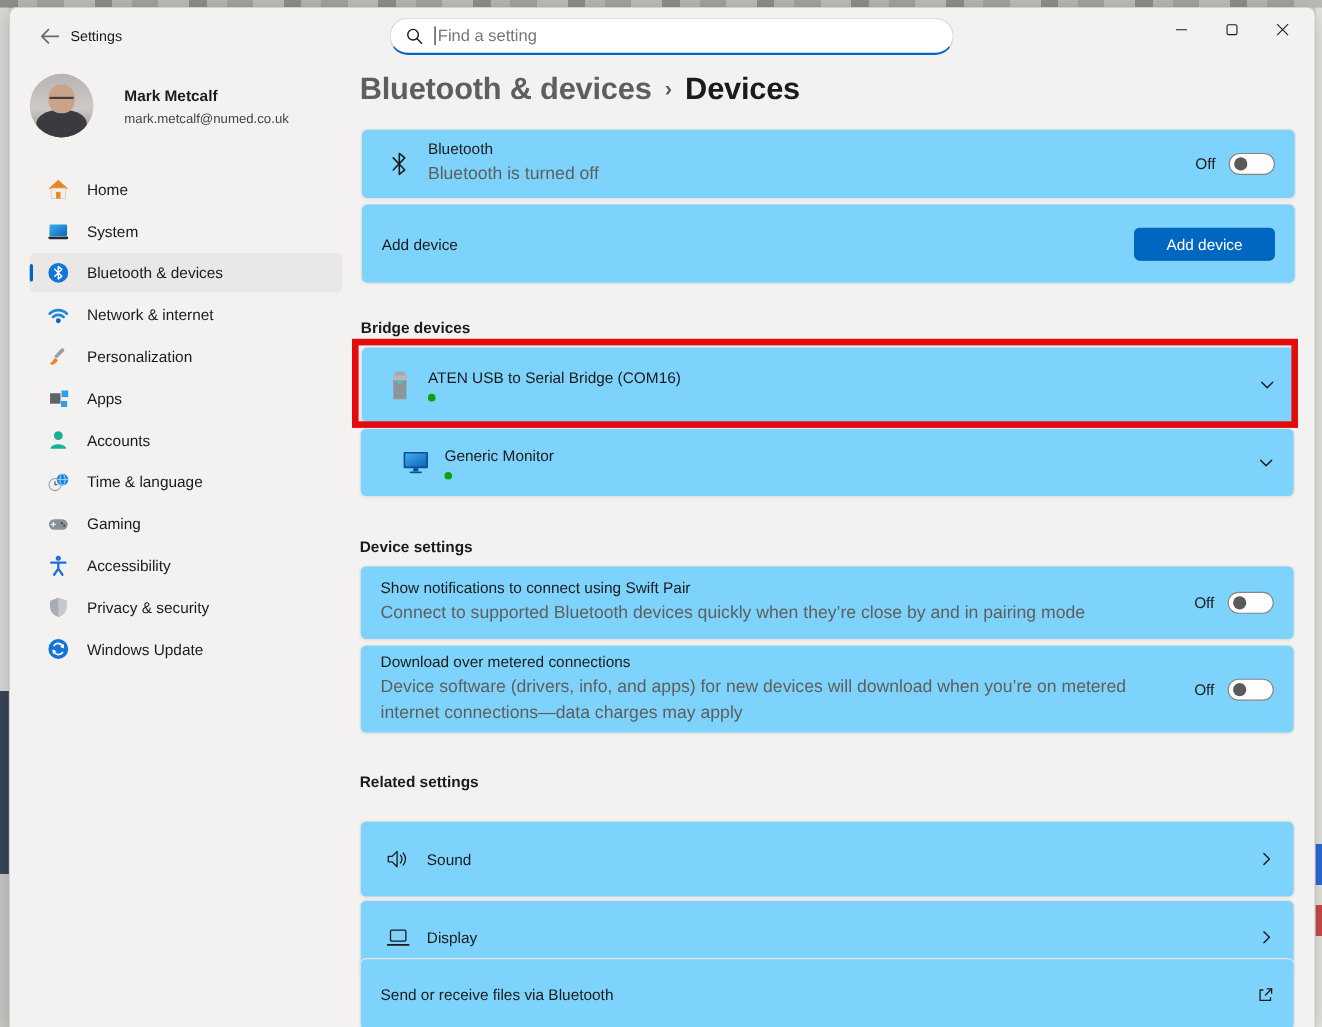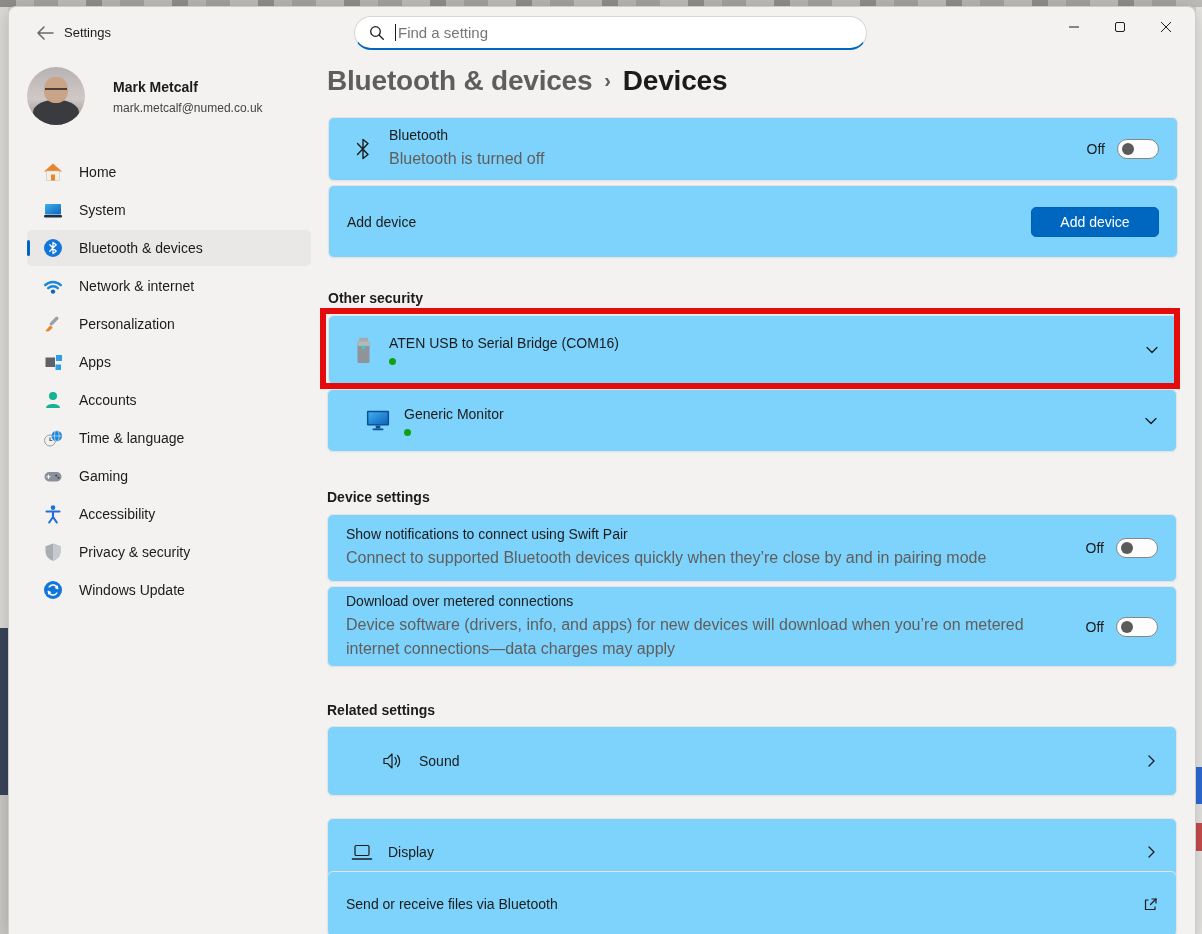--- a/index.html
+++ b/index.html
@@ -325,21 +325,21 @@
 
     <div class="card" style="left:319px; top:178px; height:73px;">
       <div class="texts noicon">
         <span class="row-title">Add device</span>
       </div>
       <div class="right-slot">
         <button class="primary-btn">Add device</button>
       </div>
     </div>
 
-    <div class="section-heading" style="left:319px; top:283px;">Other security</div>
+    <div class="section-heading" style="left:319px; top:283px;">Bridge devices</div>
 
     <div class="card" style="left:319px; top:308px; height:70px;">
       <div class="row-icon">
         <svg width="15" height="27" viewBox="0 0 15 27">
           <rect x="1.5" y="4" width="12" height="22" rx="1.5" fill="#8f9499"></rect>
           <rect x="1.5" y="4" width="12" height="5" rx="1.5" fill="#b4b8bb"></rect>
           <rect x="3" y="0.8" width="9" height="3.6" rx="0.8" fill="#a6aaad"></rect>
           <rect x="5.7" y="8.5" width="3.4" height="3.4" rx="0.6" fill="#3fc9c9"></rect>
         </svg>
       </div>
@@ -407,21 +407,21 @@
     <div class="right-slot">
       <span class="toggle-label">Off</span>
       <div class="toggle">
           <div class="knob"></div>
         </div>
     </div>
   </div>
 
   <div class="section-heading" style="top:702px;">Related settings</div>
 
-  <div class="card" style="top:726px; height:70px;padding-left:31px;">
+  <div class="card" style="top:746px; height:70px;">
     <div class="row-icon">
       <svg width="22" height="20" viewBox="0 0 22 20">
         <path d="M2 7.5 H5.5 L10 3 V17 L5.5 12.5 H2 Z" stroke="#1b1b1b" stroke-width="1.2" fill="none" stroke-linejoin="round"></path>
         <path d="M13 6.5 a5 5 0 0 1 0 7" stroke="#1b1b1b" stroke-width="1.2" fill="none" stroke-linecap="round"></path>
         <path d="M15.5 4.5 a8.2 8.2 0 0 1 0 11" stroke="#1b1b1b" stroke-width="1.2" fill="none" stroke-linecap="round"></path>
       </svg>
     </div>
     <div class="texts">
       <span class="row-title">Sound</span>
     </div>

